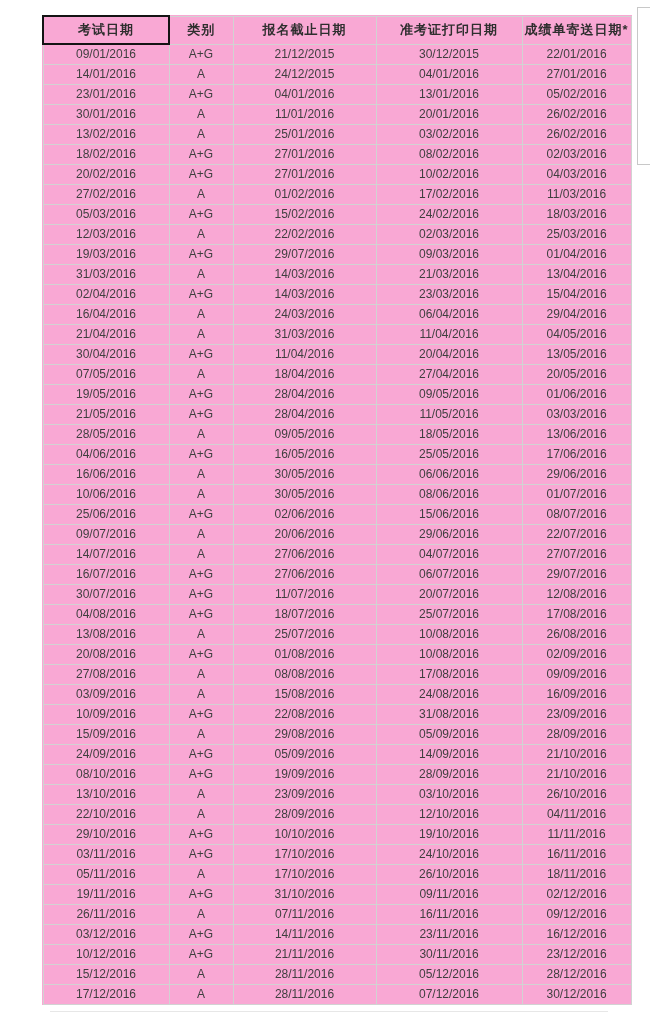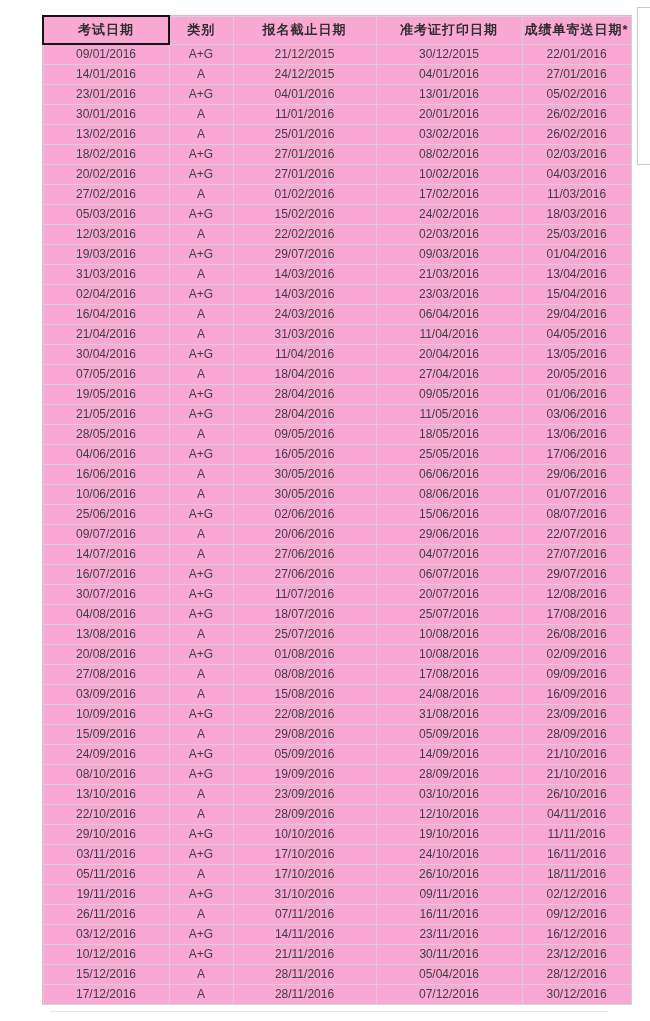--- a/index.html
+++ b/index.html
@@ -208,21 +208,21 @@
         <td>A+G</td>
         <td>28/04/2016</td>
         <td>09/05/2016</td>
         <td>01/06/2016</td>
       </tr>
       <tr>
         <td>21/05/2016</td>
         <td>A+G</td>
         <td>28/04/2016</td>
         <td>11/05/2016</td>
-        <td>03/06/2016</td>
+        <td>03/03/2016</td>
       </tr>
       <tr>
         <td>28/05/2016</td>
         <td>A</td>
         <td>09/05/2016</td>
         <td>18/05/2016</td>
         <td>13/06/2016</td>
       </tr>
       <tr>
         <td>04/06/2016</td>
@@ -403,21 +403,21 @@
         <td>10/12/2016</td>
         <td>A+G</td>
         <td>21/11/2016</td>
         <td>30/11/2016</td>
         <td>23/12/2016</td>
       </tr>
       <tr>
         <td>15/12/2016</td>
         <td>A</td>
         <td>28/11/2016</td>
-        <td>05/04/2016</td>
+        <td>05/12/2016</td>
         <td>28/12/2016</td>
       </tr>
       <tr>
         <td>17/12/2016</td>
         <td>A</td>
         <td>28/11/2016</td>
         <td>07/12/2016</td>
         <td>30/12/2016</td>
       </tr>
     </tbody>

